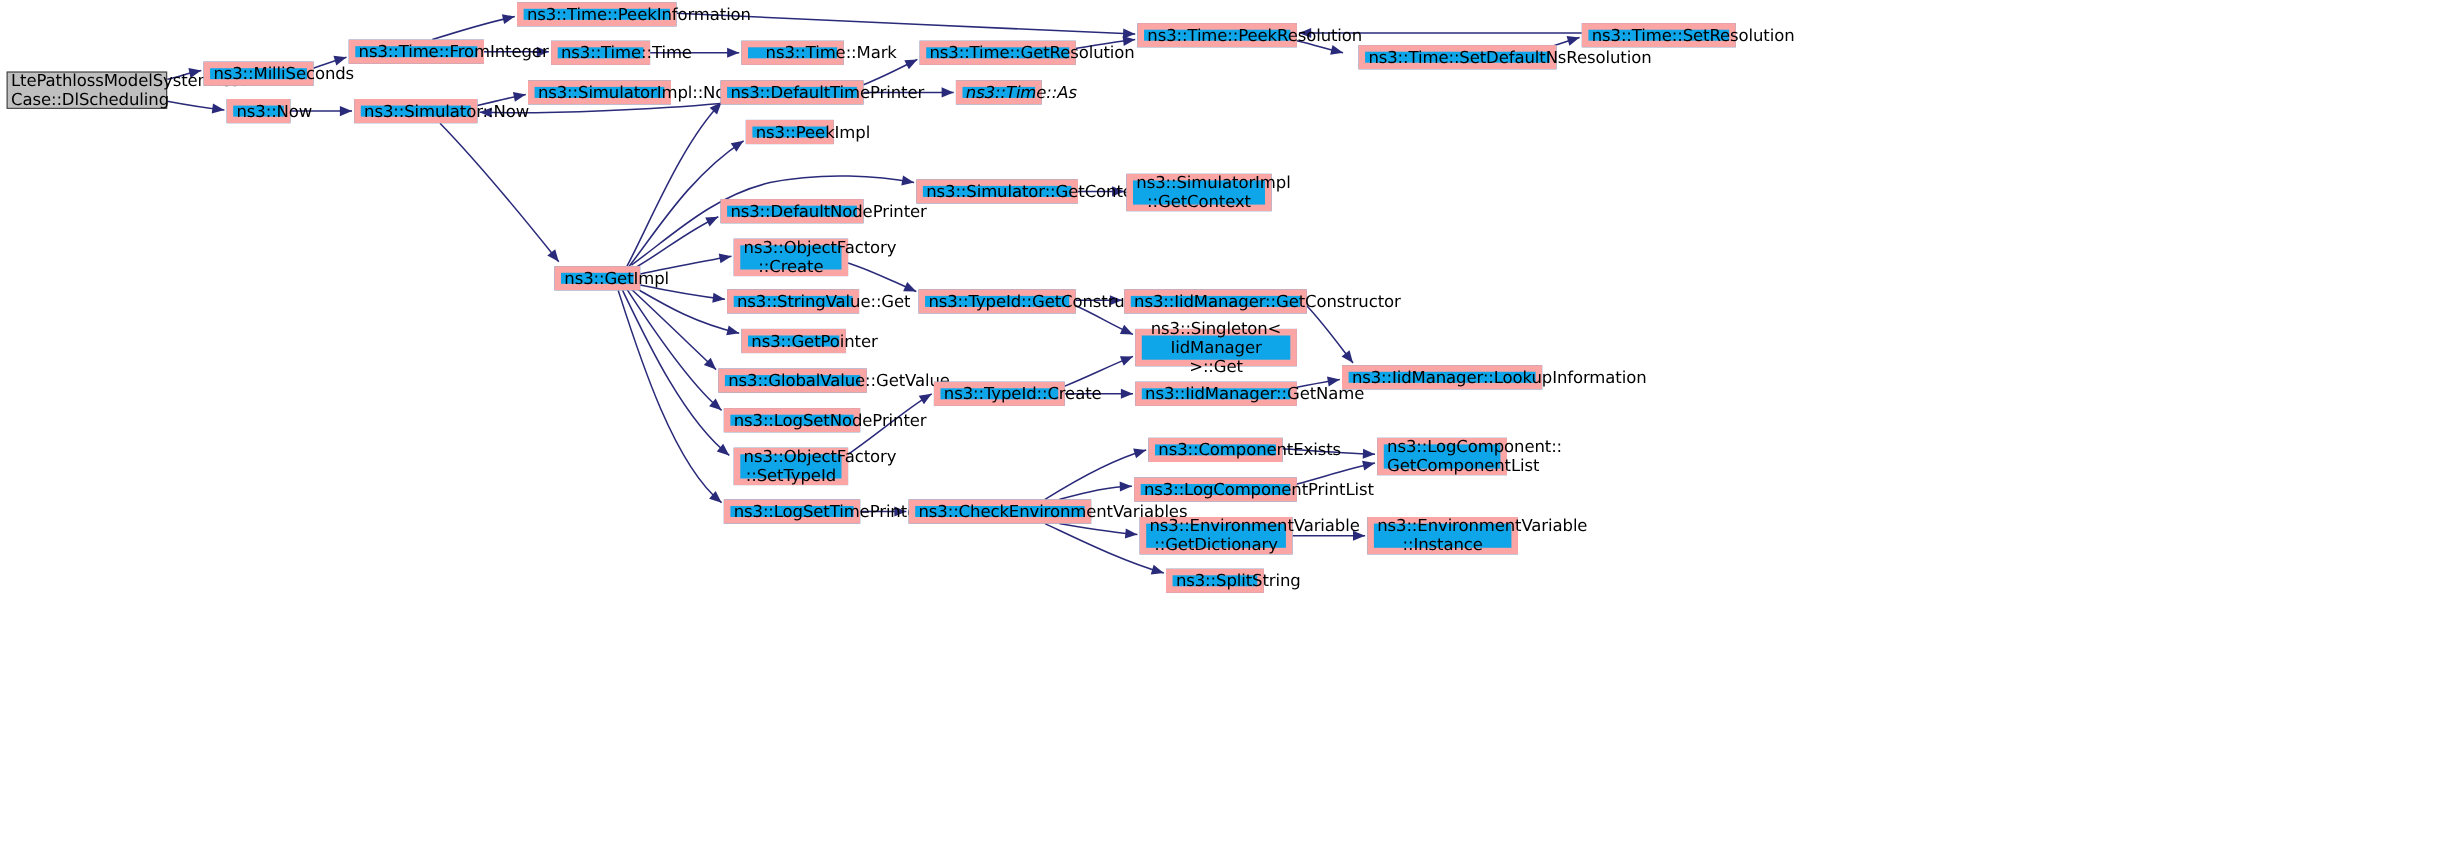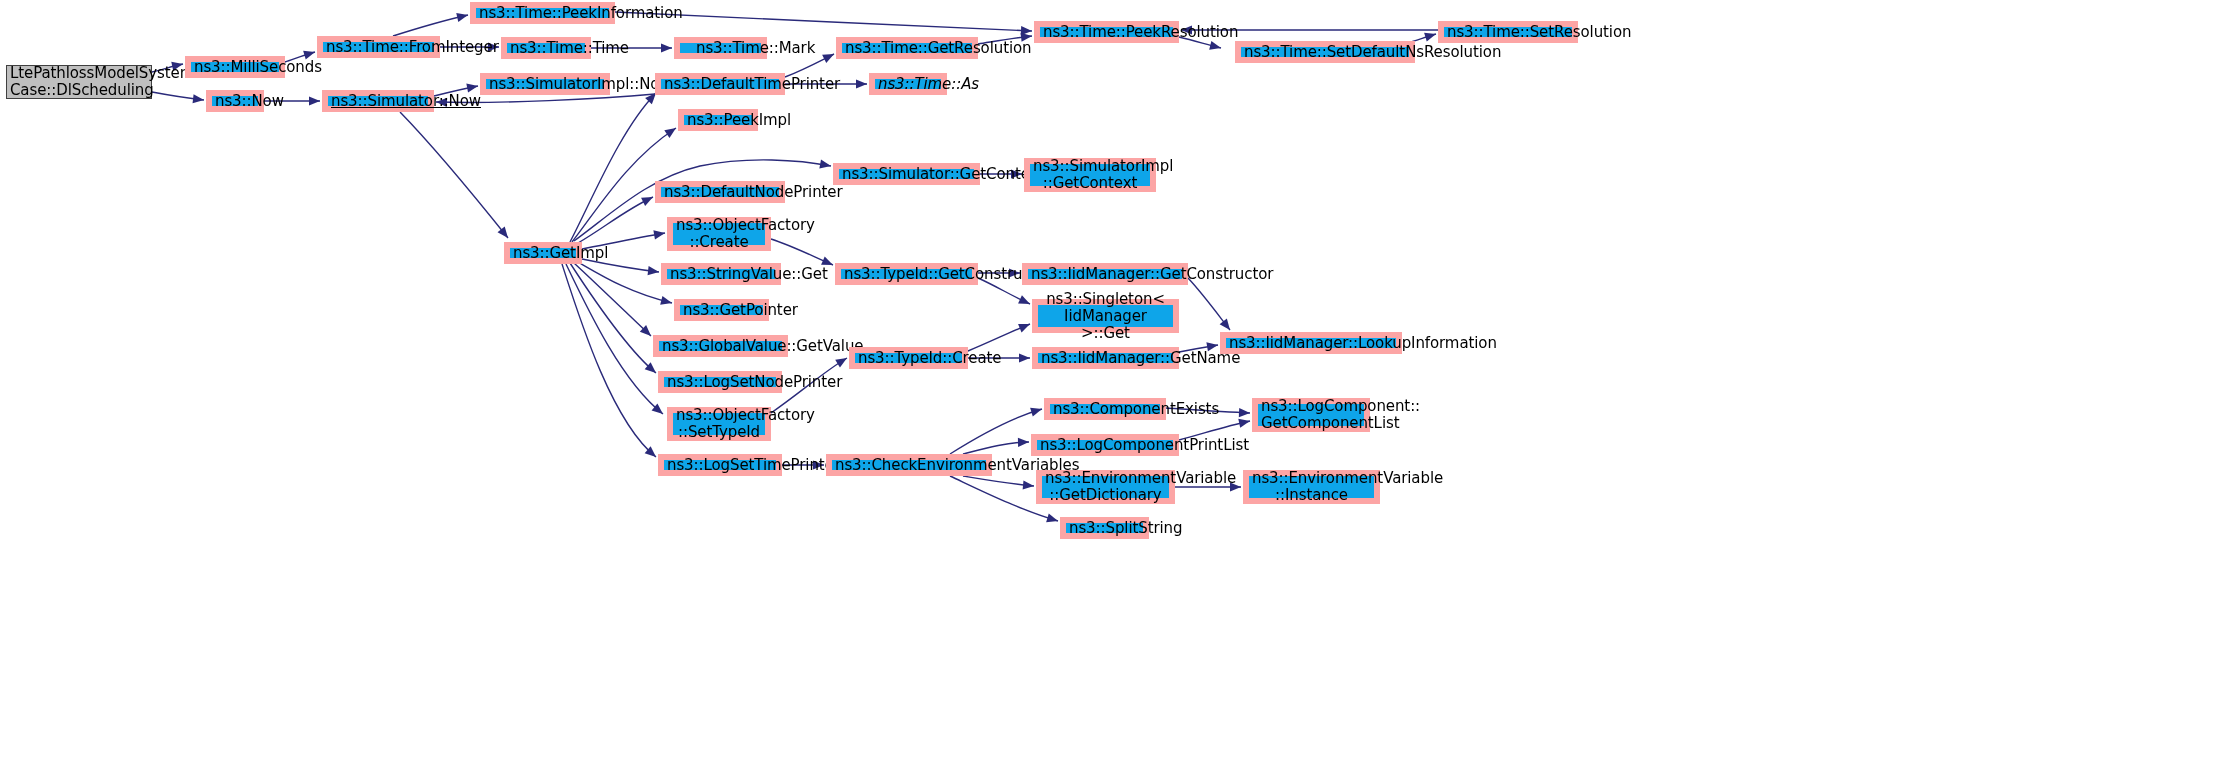--- a/index.html
+++ b/index.html
@@ -143,21 +143,21 @@
       <path d="M1403,44 C1416,41 1425,37 1436,34" stroke="#2a2a7a" stroke-width="1.4" fill="none"></path>
       <polygon points="1436,34 1424.1478971444403,32.70090111953162 1426.7513874802867,41.52483664010042" fill="#2a2a7a"></polygon>
       <path d="M1438,30 C1380,30 1250,30 1181,30" stroke="#2a2a7a" stroke-width="1.4" fill="none"></path>
       <polygon points="1181,30 1192,34.6 1192,25.4" fill="#2a2a7a"></polygon>
     </svg>
 <div class="node root" style="left: 6px; top: 65px; width: 146px; height: 34px;"><span class="node-label">LtePathlossModelSystemTest
 Case::DlScheduling</span></div>
     <div class="node" style="left: 185px; top: 56px; width: 100px; height: 22px;"><span class="node-label">ns3::MilliSeconds</span></div>
     <div class="node" style="left: 206px; top: 90px; width: 58px; height: 22px;"><span class="node-label">ns3::Now</span></div>
     <div class="node" style="left: 317px; top: 36px; width: 123px; height: 22px;"><span class="node-label">ns3::Time::FromInteger</span></div>
-    <div class="node" style="left: 322px; top: 90px; width: 112px; height: 22px; text-decoration: underline;"><span class="node-label">ns3::Simulator::Now</span></div>
+    <div class="node" style="left: 322px; top: 90px; width: 112px; height: 22px;"><span class="node-label">ns3::Simulator::Now</span></div>
     <div class="node" style="left: 470px; top: 2px; width: 145px; height: 22px;"><span class="node-label">ns3::Time::PeekInformation</span></div>
     <div class="node" style="left: 501px; top: 37px; width: 90px; height: 22px;"><span class="node-label">ns3::Time::Time</span></div>
     <div class="node" style="left: 480px; top: 73px; width: 130px; height: 22px;"><span class="node-label">ns3::SimulatorImpl::Now</span></div>
     <div class="node" style="left: 674px; top: 37px; width: 93px; height: 22px; padding-left: 16px;"><span class="node-label">ns3::Time::Mark</span></div>
     <div class="node" style="left: 655px; top: 73px; width: 130px; height: 22px; text-align: center;"><span class="node-label">ns3::DefaultTimePrinter</span></div>
     <div class="node" style="left: 678px; top: 109px; width: 80px; height: 22px;"><span class="node-label">ns3::PeekImpl</span></div>
     <div class="node" style="left: 655px; top: 181px; width: 130px; height: 22px;"><span class="node-label">ns3::DefaultNodePrinter</span></div>
     <div class="node" style="left: 667px; top: 217px; width: 104px; height: 34px;"><span class="node-label">ns3::ObjectFactory
 ::Create</span></div>
     <div class="node" style="left: 504px; top: 242px; width: 78px; height: 22px;"><span class="node-label">ns3::GetImpl</span></div>

